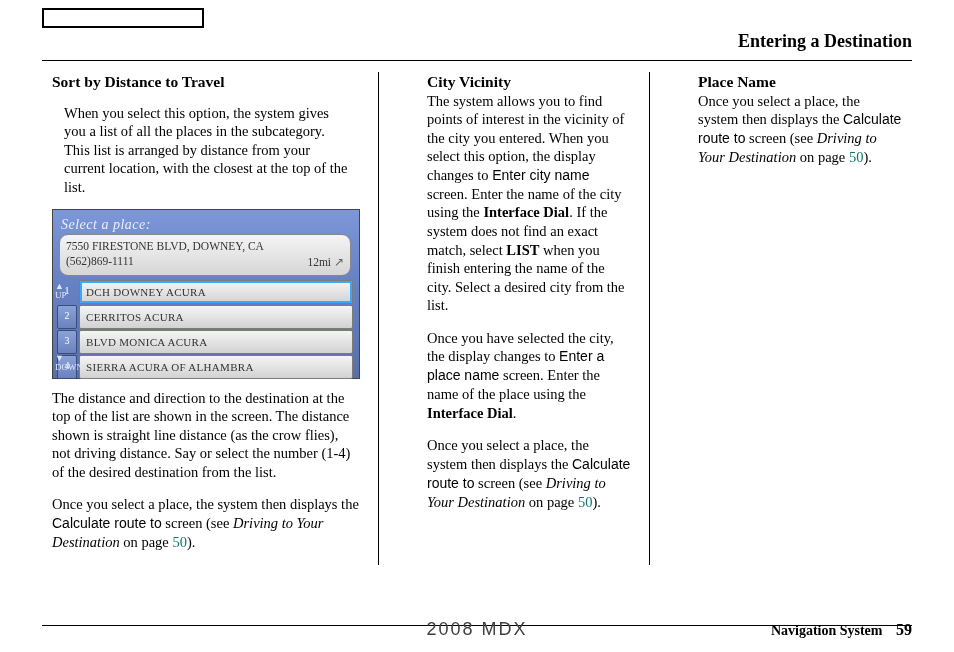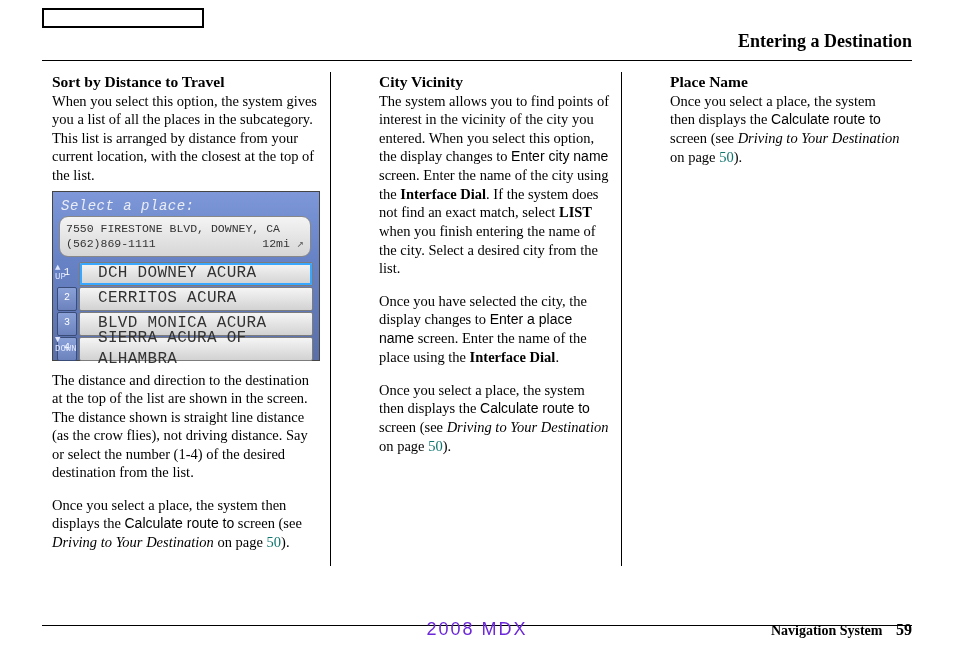--- a/index.html
+++ b/index.html
@@ -31,55 +31,55 @@
   }
   .hr-top {
     position: absolute;
     top: 60px; left: 42px; right: 42px;
     border-top: 1.5px solid #000;
   }
   .columns {
     position: absolute;
     top: 72px; left: 42px; right: 42px;
     display: flex;
-    gap: 0;
+    gap: 8px;
   }
   .col {
     flex: 1 1 0;
     padding: 0 10px;
     font-size: 14.5px;
   }
   .col + .col {
     border-left: 1px solid #000;
     padding-left: 48px;
   }
   .heading {
     font-family: "Times New Roman", serif;
     font-weight: bold;
     font-size: 15.5px;
     margin-bottom: 0;
   }
   p { margin: 0 0 14px 0; }
-  p.tight { margin: 0; }
+  p.tight { margin: 12px; }
   .ui-screen-font {
     font-family: Arial, Helvetica, sans-serif;
     font-size: 14px;
   }
   .bold { font-weight: bold; }
   .italic { font-style: italic; }
   .pagelink { color: #0f766e; }
 
   
   .nav-shot {
-    width: 268px; height: 170px;
+    width: 308px; height: 170px;
     margin: 6px 0 10px 0;
     background: linear-gradient(180deg, #7d97d8 0%, #6783c6 40%, #5a6fa8 100%);
     border: 1px solid #444;
     position: relative;
-    font-family: Liberation Mono, monospace;
+    font-family: Liberation Serif, serif;
     color: #fff;
   }
   .nav-header {
     position: absolute; top: 6px; left: 8px;
     font-size: 14px; letter-spacing: 0.5px;
     color: #ebedf5;
     font-style: italic;
   }
   .nav-info {
     position: absolute; top: 24px; left: 6px; right: 8px;
@@ -109,22 +109,22 @@
     border-radius: 2px;
     margin-right: 2px;
   }
   .nav-row:first-child .nav-num { width:12px; background:transparent; border:none; }
   .nav-cell {
     flex: 1;
     background: linear-gradient(180deg, #f5f5f5, #d2d2d2);
     border: 1px solid #7c7c7c;
     border-radius: 2px;
     color: #333;
-    font-size: 16px;
-    padding: 0 18px;
+    font-size: 11px;
+    padding: 0 6px;
     display: flex; align-items: center;
     letter-spacing: 0.3px;
   }
   .nav-row.selected .nav-cell {
     box-shadow: inset 0 0 0 2px #3aa7ff;
   }
   .nav-side-arrow {
     position:absolute; left:2px; font-size:9px; color:#dfe6ff; line-height:1;
   }
   .nav-up { top:72px; }
@@ -140,21 +140,21 @@
     align-items: center;
     padding-top: 4px;
   }
   .footer-center {
     position:absolute;
     left:0; right:0;
     text-align:center;
     font-family: Arial, Helvetica, sans-serif;
     font-size: 18px;
     letter-spacing: 2px;
-    color:#6d28d9;
+    color:#404040;
   }
   .footer-right {
     margin-left:auto;
     font-family: "Times New Roman", serif;
     font-size: 14px;
     font-weight: bold;
     position:absolute; right:0;
   }
   .footer-right .pg {
     font-size: 16px; margin-left: 10px;

